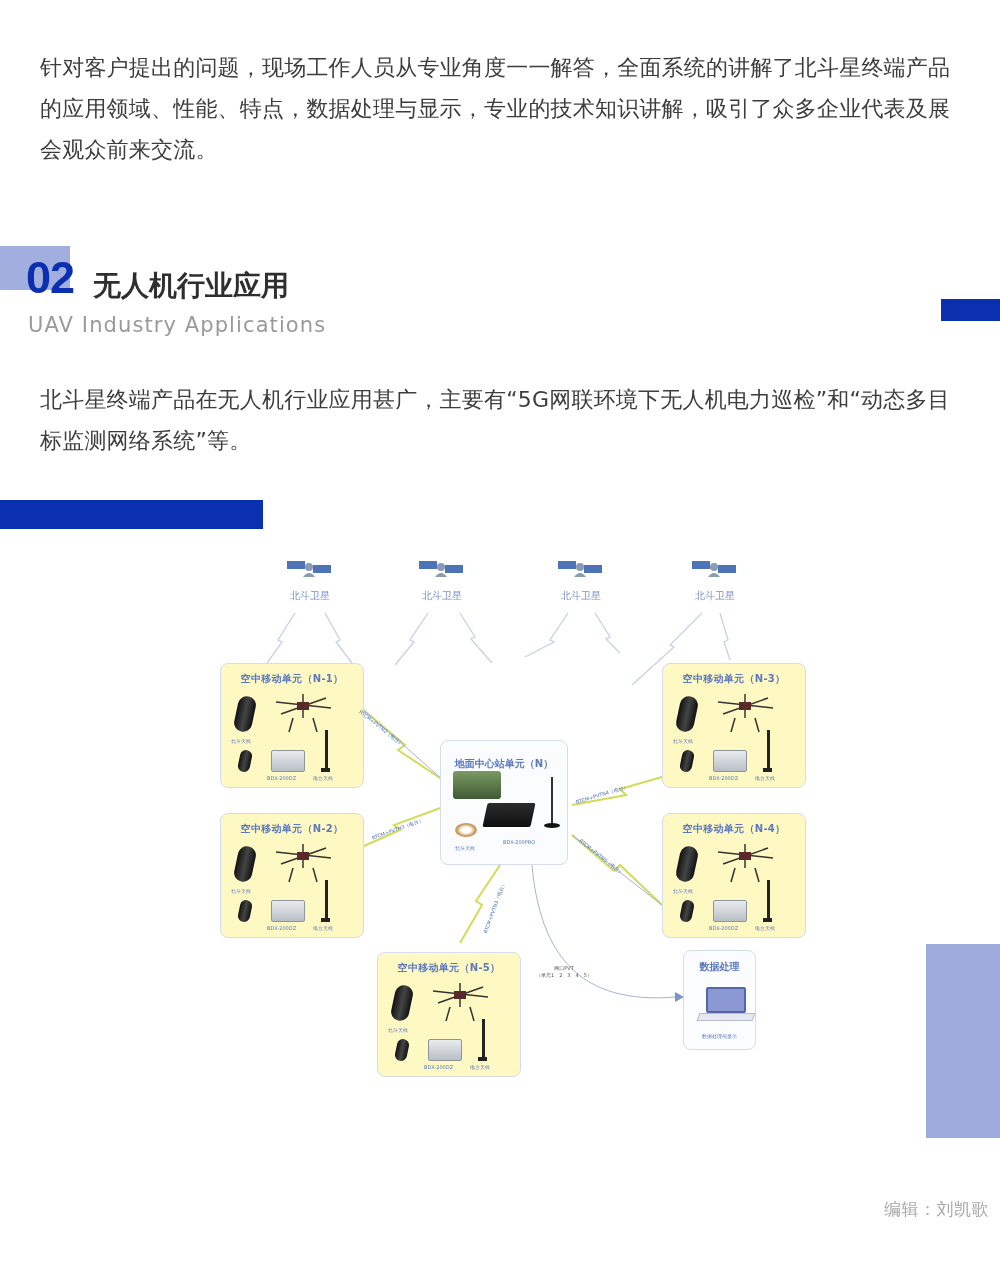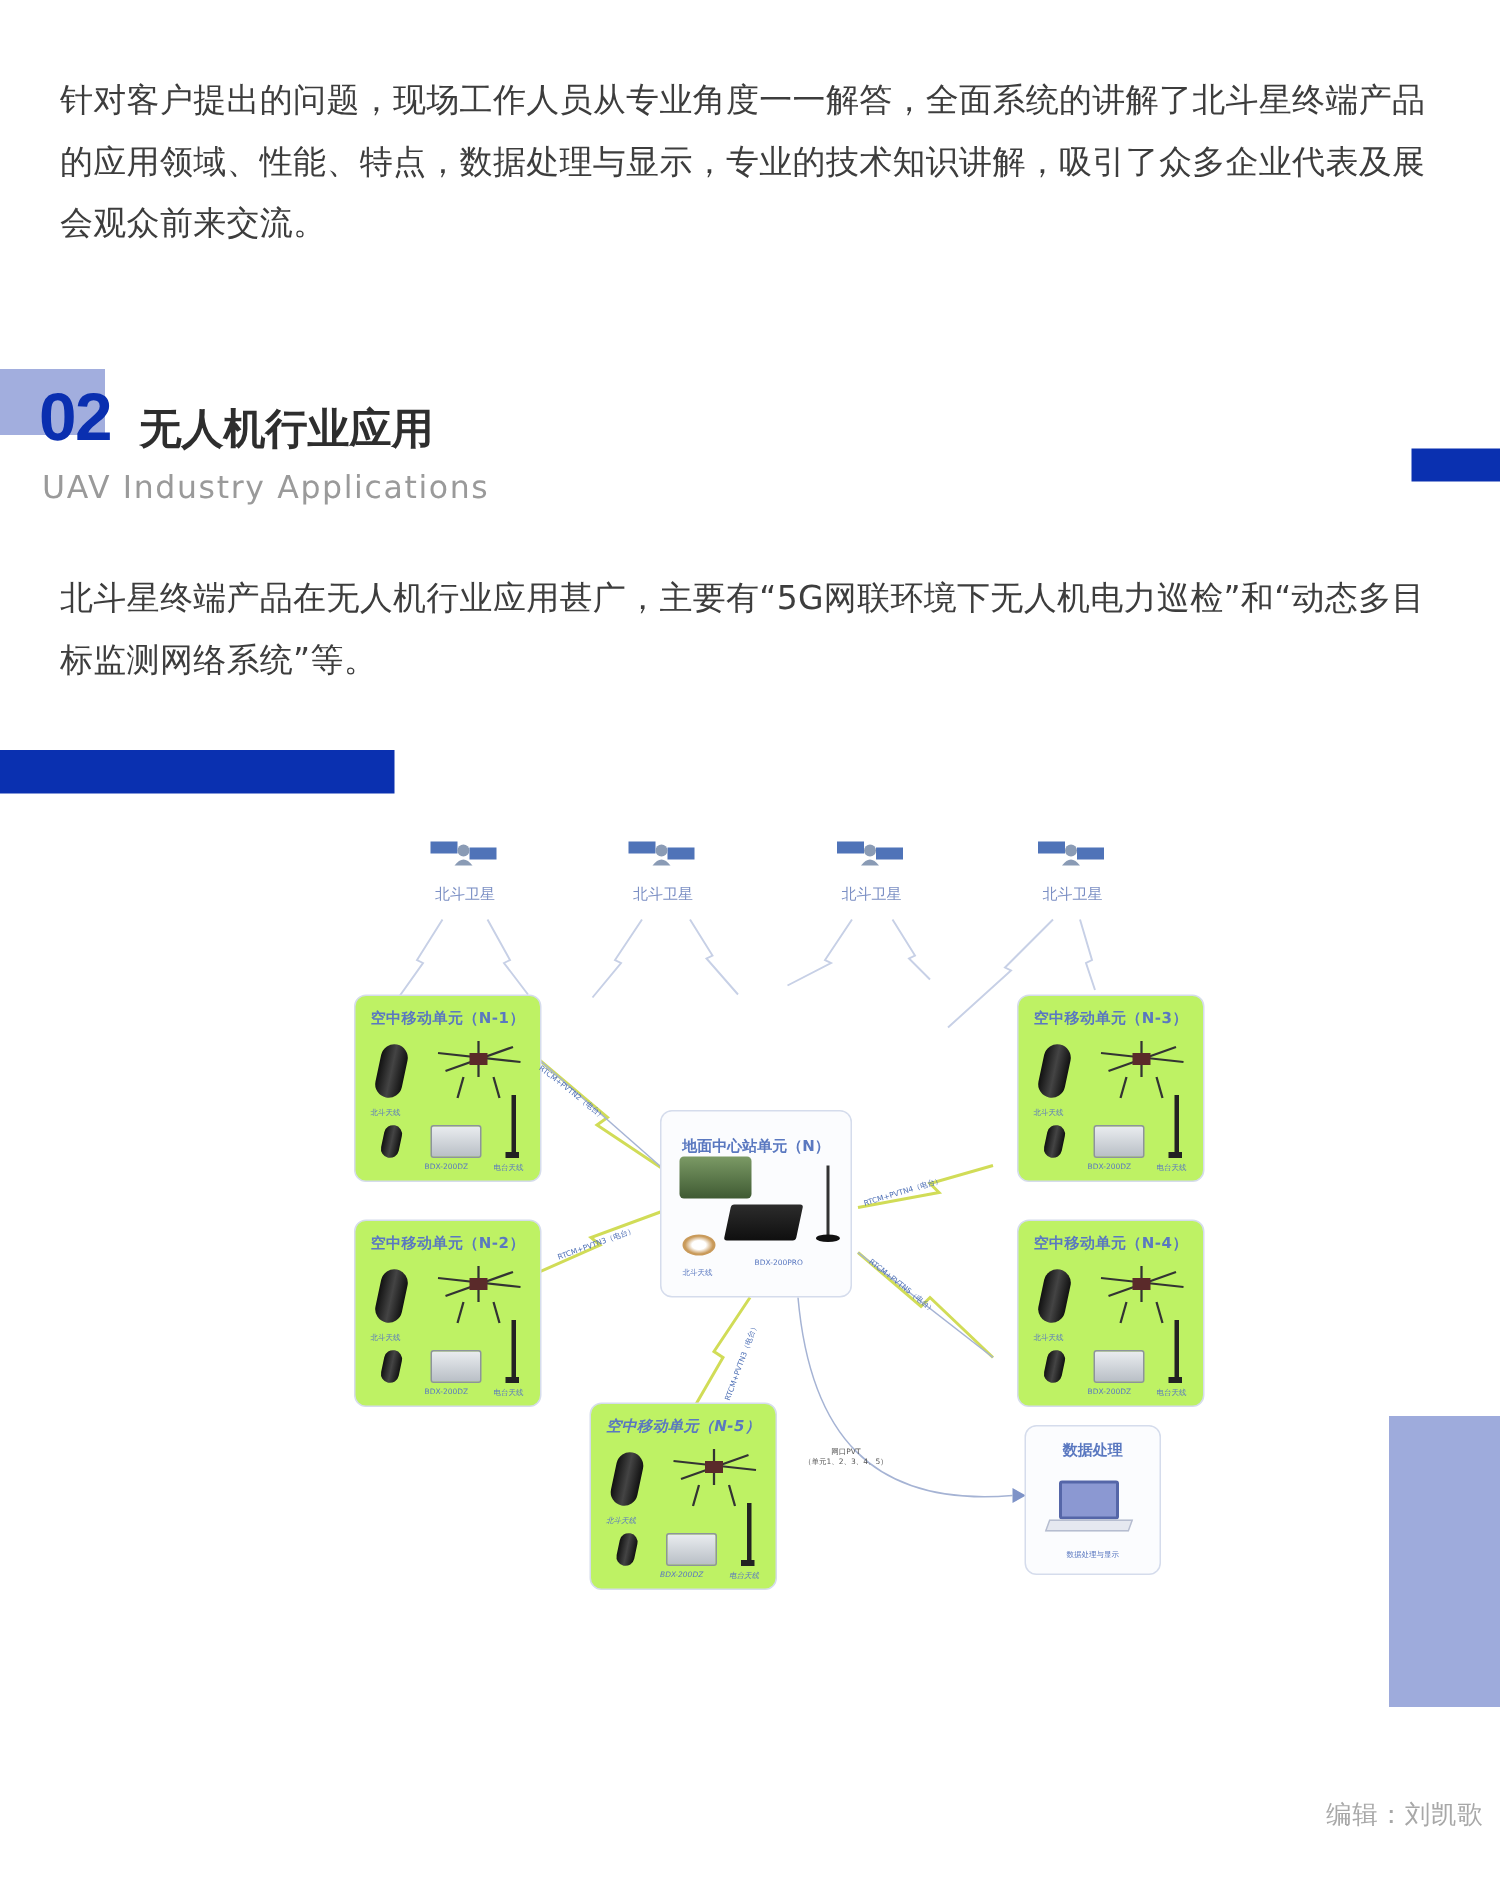--- a/index.html
+++ b/index.html
@@ -18,21 +18,21 @@
   .bar-right-top { position: absolute; left: 941px; top: 299px; width: 59px; height: 22px; background: #0a30b0; }
   .bar-left { position: absolute; left: 0; top: 500px; width: 263px; height: 29px; background: #0a30b0; }
   .bar-right-tall { position: absolute; left: 926px; top: 944px; width: 74px; height: 194px; background: #9eabdc; }
 
   .diagram { position: absolute; left: 200px; top: 545px; width: 620px; height: 530px; }
   .diagram svg.links { position: absolute; left: 0; top: 0; }
 
   .sat { position: absolute; width: 70px; text-align: center; }
   .sat .sat-label { font-size: 10px; color: #7b8fc4; margin-top: 0; }
 
-  .unit { position: absolute; width: 125px; height: 125px; border: 1.5px solid #d5dcec; border-radius: 8px; background: #bef264; margin-left: 16px; }
+  .unit { position: absolute; width: 144px; height: 125px; border: 1.5px solid #d5dcec; border-radius: 8px; background: #fef9c3; }
   .unit .u-title { position: absolute; left: 0; right: 0; top: 8px; text-align: center; font-size: 10px; color: #5a78c0; font-weight: 700; letter-spacing: 0.3px; }
   .unit .cyl { position: absolute; left: 15px; top: 32px; width: 18px; height: 36px; border-radius: 9px; background: linear-gradient(90deg,#111,#444,#111); transform: rotate(12deg); }
   .unit .cyl2 { position: absolute; left: 18px; top: 86px; width: 12px; height: 22px; border-radius: 6px; background: linear-gradient(90deg,#111,#444,#111); transform: rotate(12deg); }
   .unit .lbl-bd { position: absolute; left: 10px; top: 74px; font-size: 5px; color: #5a78c0; }
   .unit .drone { position: absolute; left: 50px; top: 26px; }
   .unit .rx { position: absolute; left: 50px; top: 86px; width: 34px; height: 22px; background: linear-gradient(#e9ecef,#b9bfc6); border: 1px solid #8d949b; border-radius: 2px; }
   .unit .lbl-rx { position: absolute; left: 46px; top: 111px; font-size: 5px; color: #5a78c0; }
   .unit .ant { position: absolute; left: 104px; top: 66px; width: 3px; height: 40px; background: #222; }
   .unit .ant-base { position: absolute; left: 100px; top: 104px; width: 9px; height: 4px; background: #222; }
   .unit .lbl-ant { position: absolute; left: 92px; top: 111px; font-size: 5px; color: #5a78c0; }
@@ -40,21 +40,21 @@
   .ground { position: absolute; left: 240px; top: 195px; width: 128px; height: 125px; border: 1.5px solid #d5dcec; border-radius: 8px; background: #fbfcfe; }
   .ground .u-title { position: absolute; left: 0; right: 0; top: 16px; text-align: center; font-size: 10px; color: #5a78c0; font-weight: 700; }
   .ground .vehicle { position: absolute; left: 12px; top: 30px; width: 48px; height: 28px; background: linear-gradient(#7b9a65,#3f5a33); border-radius: 3px; }
   .ground .base-box { position: absolute; left: 44px; top: 62px; width: 48px; height: 24px; background: linear-gradient(#2c2c2c,#0f0f0f); transform: skewX(-12deg); border-radius: 2px; }
   .ground .mast { position: absolute; left: 110px; top: 36px; width: 2px; height: 48px; background: #333; }
   .ground .mast-base { position: absolute; left: 103px; top: 82px; width: 16px; height: 5px; border-radius: 50%; background: #111; }
   .ground .gnss { position: absolute; left: 14px; top: 82px; width: 22px; height: 14px; border-radius: 50%; background: radial-gradient(#fff 30%, #c99a5a 60%); }
   .ground .lbl-gnss { position: absolute; left: 14px; top: 104px; font-size: 5px; color: #5a78c0; }
   .ground .lbl-model { position: absolute; left: 62px; top: 98px; font-size: 5px; color: #5a78c0; }
 
-  .dp { position: absolute; left: 483px; top: 405px; width: 91px; height: 100px; border: 1.5px solid #d5dcec; border-radius: 8px; background: #fbfcfe; }
+  .dp { position: absolute; left: 483px; top: 405px; width: 73px; height: 100px; border: 1.5px solid #d5dcec; border-radius: 8px; background: #fbfcfe; }
   .dp .u-title { position: absolute; left: 0; right: 0; top: 9px; text-align: center; font-size: 10px; color: #5a78c0; font-weight: 700; }
   .dp .screen { position: absolute; left: 22px; top: 36px; width: 40px; height: 26px; border: 2px solid #5566a8; border-radius: 2px; background: #8b98d2; }
   .dp .kbd { position: absolute; left: 14px; top: 62px; width: 56px; height: 8px; background: #e5e8f0; border: 1px solid #b6bdd0; transform: skewX(-20deg); }
   .dp .dp-caption { position: absolute; left: 0; right: 0; top: 82px; text-align: center; font-size: 5px; color: #5a78c0; }
 
   .link-lbl { position: absolute; font-size: 5px; color: #4d6fb5; white-space: nowrap; transform-origin: left center; }
   .pvt-lbl { position: absolute; left: 336px; top: 420px; font-size: 5px; color: #555; text-align: center; line-height: 7px; }
 
   .editor { position: absolute; left: 884px; top: 1198px; font-size: 17px; color: #a8a8a8; letter-spacing: 0.5px; }
 </style>
@@ -219,21 +219,21 @@
         <rect x="26" y="12" width="12" height="8" fill="#5a2a2a"></rect>
       </svg>
     <div class="cyl2"></div>
     <div class="rx"></div>
     <div class="lbl-rx">BDX-200DZ</div>
     <div class="ant"></div>
       <div class="ant-base"></div>
     <div class="lbl-ant">电台天线</div>
   </div>
 
-  <div class="unit" style="left:177px;top:390px;font-style:italic;">
+  <div class="unit" style="left:177px;top:407px;">
     <div class="u-title">空中移动单元（N-5）</div>
     <div class="cyl"></div>
     <div class="lbl-bd">北斗天线</div>
     <svg class="drone" width="65" height="45">
         <g stroke="#333" stroke-width="1.5">
           <line x1="5" y1="12" x2="60" y2="18"></line>
           <line x1="10" y1="24" x2="55" y2="8"></line>
           <line x1="32" y1="4" x2="32" y2="28"></line>
           <line x1="22" y1="28" x2="18" y2="42"></line>
           <line x1="42" y1="28" x2="46" y2="42"></line>

